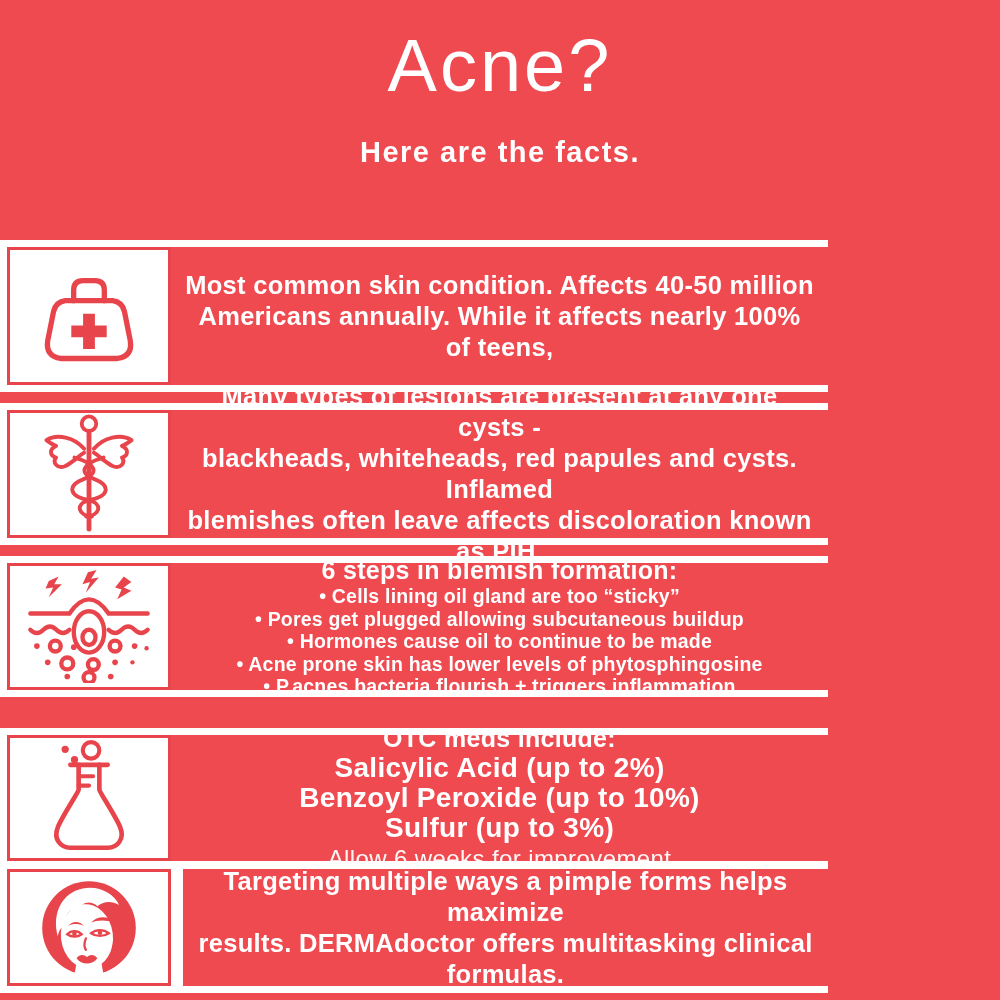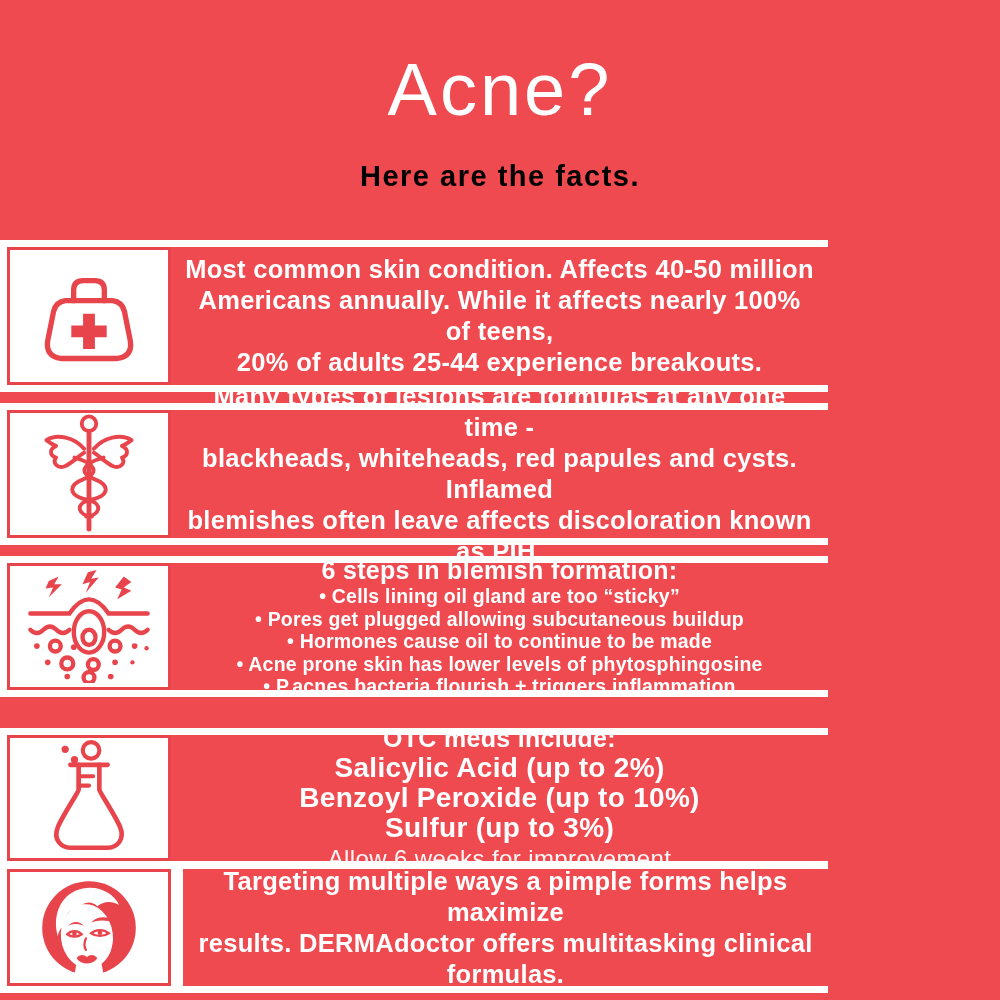--- a/index.html
+++ b/index.html
@@ -1,22 +1,22 @@
 <!DOCTYPE html>
 <html style="--bg: #EF4A50; --deep: #E8444B;"><head>
 <meta charset="utf-8">
 <style>
   html,body{margin:0;padding:0;}
   body{width:1000px;height:1000px;overflow:hidden;font-family:"Liberation Sans",sans-serif;}
   .canvas{position:relative;width:1000px;height:1000px;background:var(--bg,#EF4A50);}
 
   
   .header{position:absolute;top:0;left:0;width:1000px;height:240px;text-align:center;}
-  .title{margin-top:52px;font-size:74px;font-weight:100;letter-spacing:3px;color:#fff;line-height:76px;}
-  .subtitle{margin-top:32px;font-size:29px;font-weight:700;letter-spacing:1.5px;color:#000000;}
+  .title{margin-top:28px;font-size:74px;font-weight:100;letter-spacing:3px;color:#fff;line-height:76px;}
+  .subtitle{margin-top:32px;font-size:29px;font-weight:700;letter-spacing:1.5px;color:#ffffff;}
 
   
   .band{position:absolute;left:0;width:828px;background:#fff;box-sizing:border-box;
         padding:7px 0 7px 7px;display:flex;}
   .icon-cell{width:164px;flex:0 0 164px;box-sizing:border-box;background:#fff;
              border:3px solid var(--deep,#E8444B);display:flex;align-items:center;justify-content:center;}
   .text-cell{flex:1;background:var(--bg,#EF4A50);color:#fff;display:flex;flex-direction:column;
              align-items:center;justify-content:center;text-align:center;padding:4px 14px;box-sizing:border-box;}
   .line{font-size:25.5px;font-weight:700;letter-spacing:.3px;line-height:31px;}
   .heading{font-size:25px;font-weight:700;letter-spacing:.3px;line-height:30px;}
@@ -48,37 +48,36 @@
     <div class="icon-cell">
       <svg width="118" height="110" viewBox="0 0 100 92">
         <path class="stroke" stroke-width="4.5" stroke-linejoin="round" stroke-linecap="round" d="M37,33 L37,24 Q37,16 45,16 L55,16 Q63,16 63,24 L63,33"></path>
         <path class="stroke" stroke-width="4.5" stroke-linejoin="round" d="M30,33 L70,33 Q78,34 80,42 L85,67 Q87,80 74,82 L26,82 Q13,80 15,67 L20,42 Q22,34 30,33 Z"></path>
         <path class="fillred" d="M45,44 L55,44 L55,54 L65,54 L65,64 L55,64 L55,74 L45,74 L45,64 L35,64 L35,54 L45,54 Z"></path>
       </svg>
     </div>
     <div class="text-cell">
       <div class="line">Most common skin condition. Affects 40-50 million</div>
       <div class="line">Americans annually. While it affects nearly 100% of teens,</div>
-      <div class="line">20% of adults 25-44 experience breakouts.</div>
     </div>
   </div>
 
   <div class="band b2">
     <div class="icon-cell">
       <svg width="112" height="122" viewBox="0 0 110 126">
         <circle class="stroke" stroke-width="4" cx="55" cy="11" r="7.5"></circle>
         <line class="stroke" stroke-width="5" stroke-linecap="round" x1="55" y1="20" x2="55" y2="120"></line>
         <path class="stroke" stroke-width="4" stroke-linejoin="round" stroke-linecap="round" d="M50,37 C40,25 22,21 11,28 C15,31 18,33 21,34 C14,37 14,44 21,46 C17,51 22,58 30,55 C37,52 45,44 50,41"></path>
         <path class="stroke" stroke-width="4" stroke-linejoin="round" stroke-linecap="round" d="M60,37 C70,25 88,21 99,28 C95,31 92,33 89,34 C96,37 96,44 89,46 C93,51 88,58 80,55 C73,52 65,44 60,41"></path>
         <path class="stroke" stroke-width="4" stroke-linecap="round" d="M40,46 C62,52 66,62 50,68 C32,75 34,86 55,90 C70,94 66,106 52,107"></path>
         <path class="stroke" stroke-width="4" stroke-linecap="round" d="M70,46 C48,52 44,62 60,68 C78,75 76,86 55,90 C40,94 44,106 58,107"></path>
       </svg>
     </div>
     <div class="text-cell">
-      <div class="line">Many types of lesions are formulas at any one time -</div>
+      <div class="line">Many types of lesions are present at any one cysts -</div>
       <div class="line">blackheads, whiteheads, red papules and cysts.  Inflamed</div>
       <div class="line">blemishes often leave affects discoloration known as PIH.</div>
     </div>
   </div>
 
   <div class="band b3">
     <div class="icon-cell">
       <svg width="126" height="113" viewBox="0 0 116 104">
         <path class="stroke" stroke-width="4" stroke-linecap="round" d="M4,40 L40,40 Q49,27 58,27 Q67,27 76,40 L112,40"></path>
         <path class="stroke" stroke-width="4" stroke-linecap="round" d="M4,55 Q10,61 16,55 Q22,49 28,55 Q34,61 40,55"></path>

